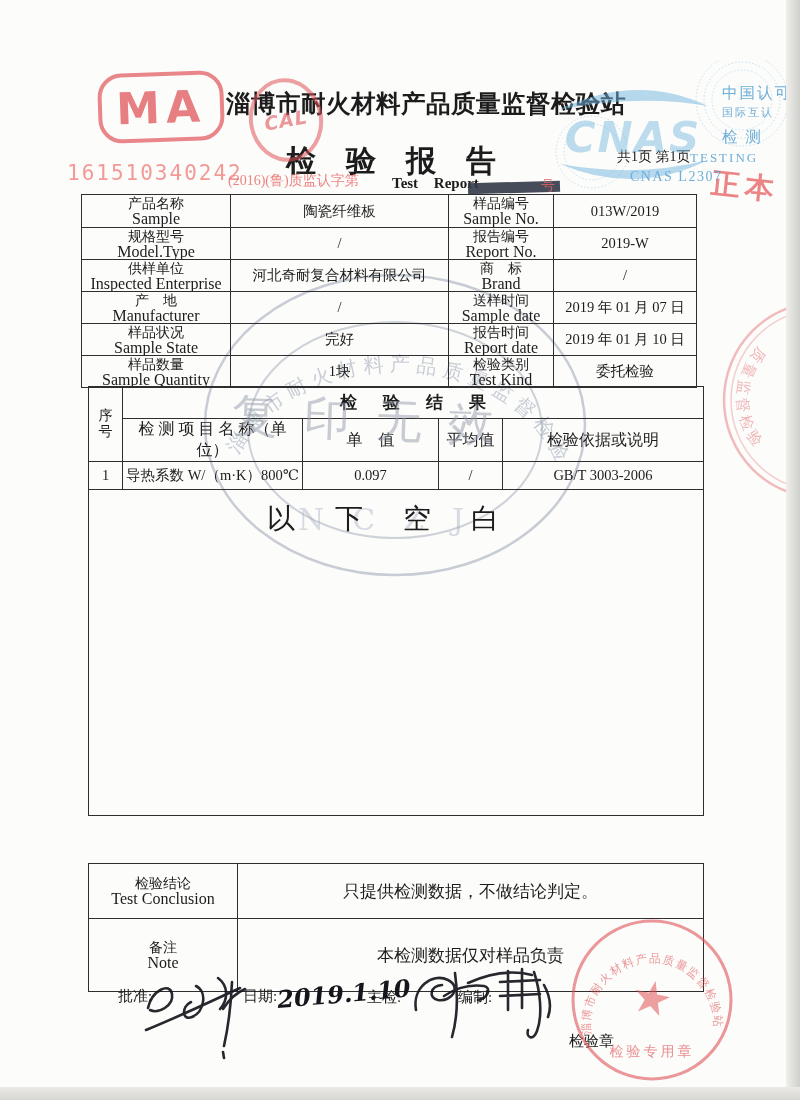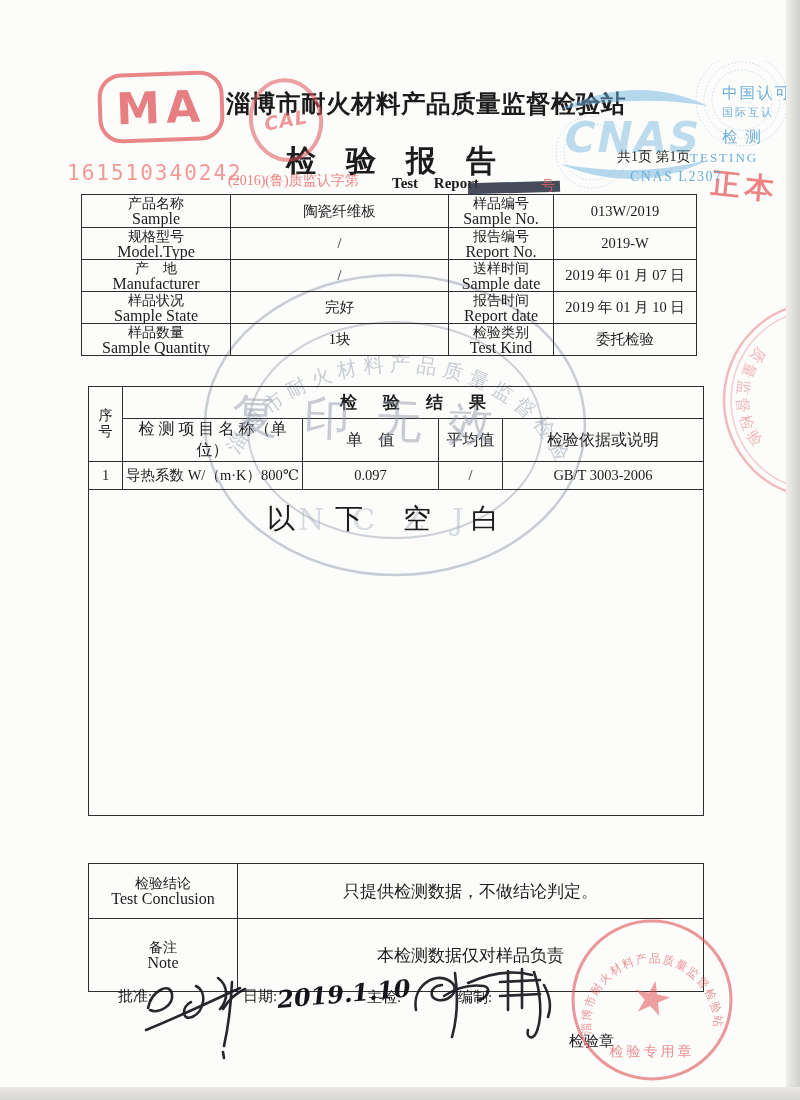--- a/index.html
+++ b/index.html
@@ -122,20 +122,32 @@
           </td>
       <td class="val">/</td>
       <td>
             <div class="lc">报告编号</div>
             <div class="le">Report No.</div>
           </td>
       <td class="val">2019-W</td>
     </tr>
     <tr style="height:32px;">
       <td>
+            <div class="lc">供样单位</div>
+            <div class="le">Inspected Enterprise</div>
+          </td>
+      <td class="val">河北奇耐复合材料有限公司</td>
+      <td>
+            <div class="lc">商　标</div>
+            <div class="le">Brand</div>
+          </td>
+      <td class="val">/</td>
+    </tr>
+    <tr style="height:32px;">
+      <td>
             <div class="lc">产　地</div>
             <div class="le">Manufacturer</div>
           </td>
       <td class="val">/</td>
       <td>
             <div class="lc">送样时间</div>
             <div class="le">Sample date</div>
           </td>
       <td class="val">2019 年 01 月 07 日</td>
     </tr>

